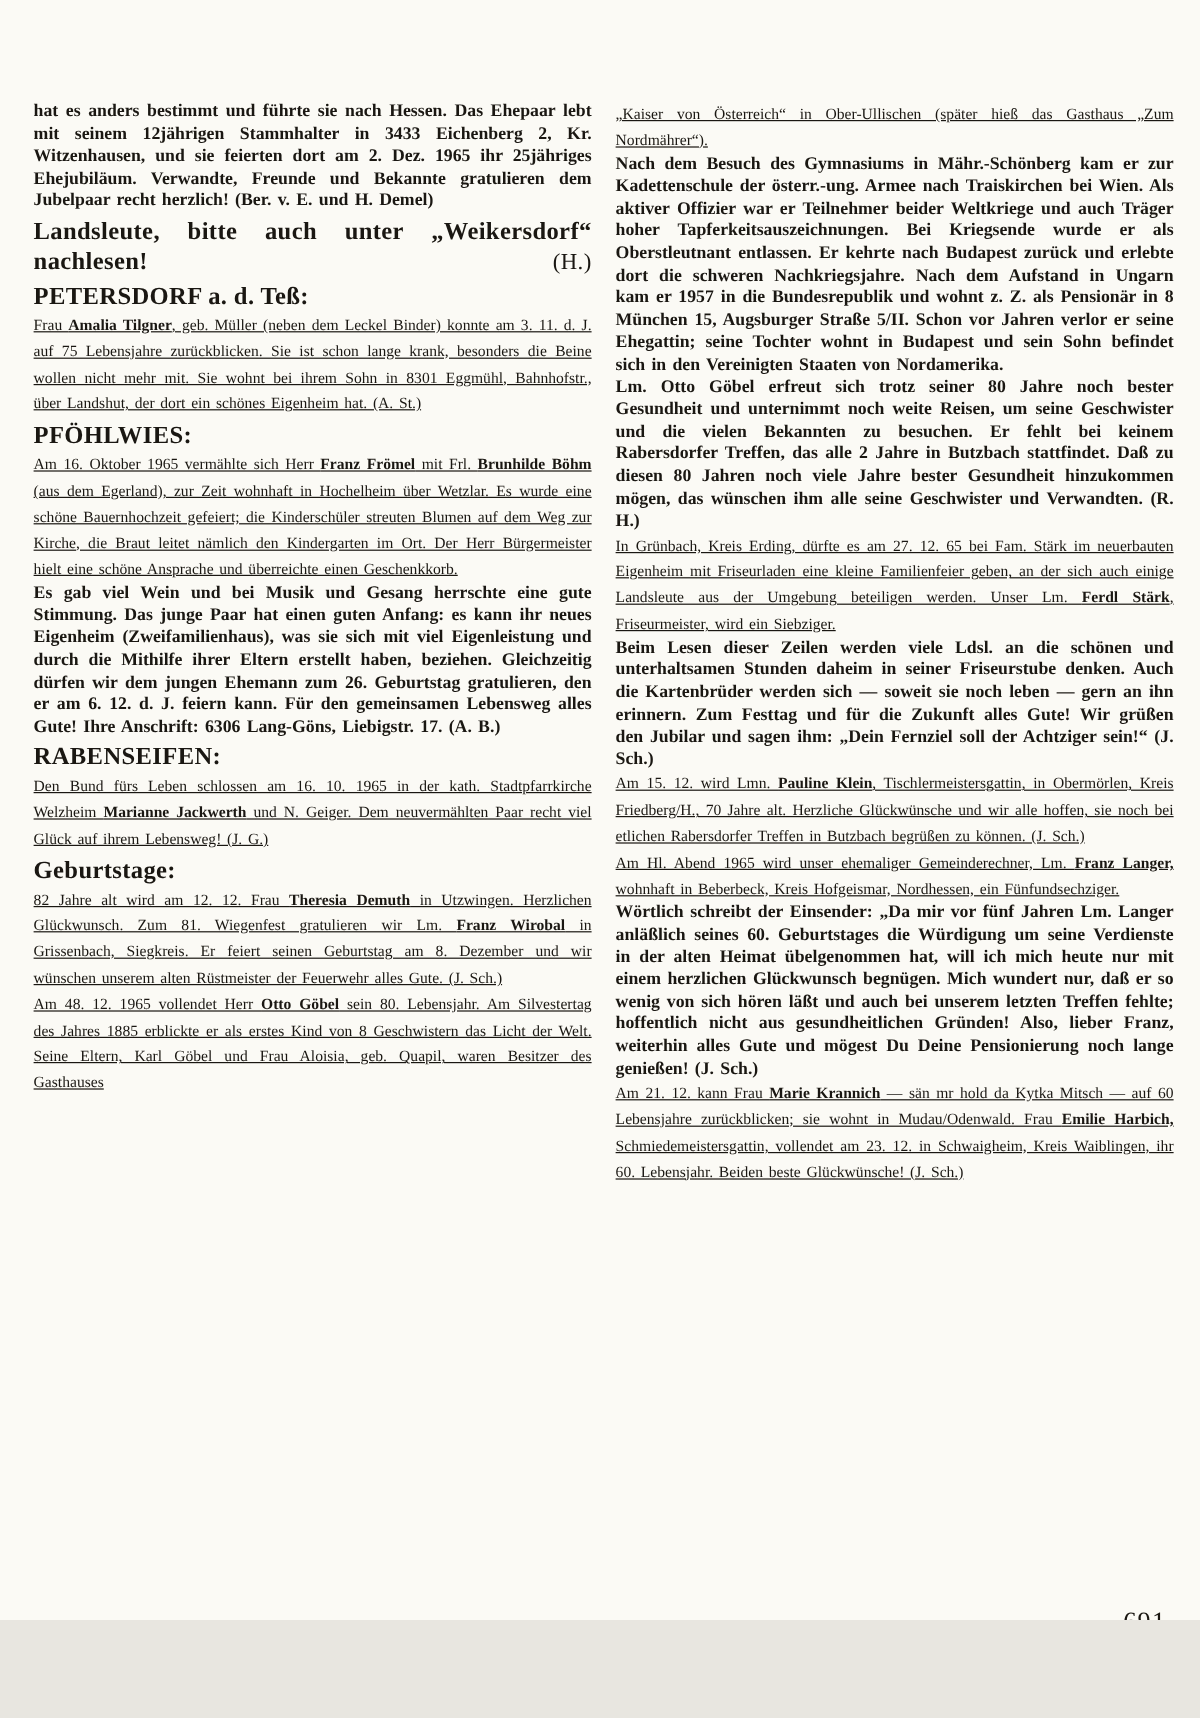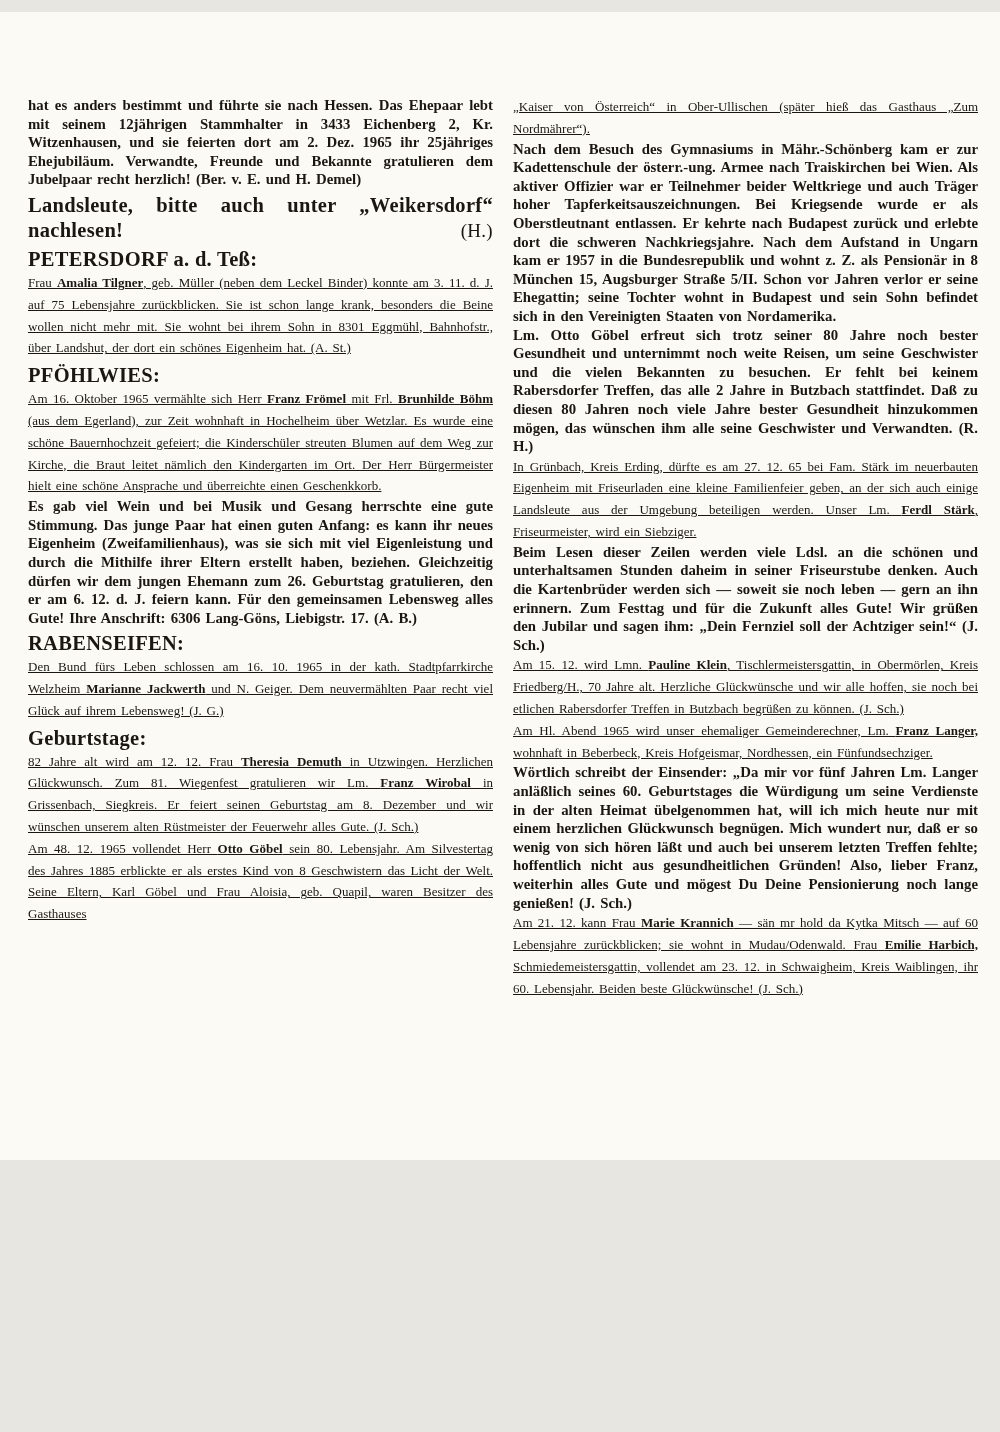--- a/index.html
+++ b/index.html
@@ -3,22 +3,22 @@
 <meta charset="utf-8">
 <style>
   html, body {
     margin: 0;
     padding: 0;
     background: #e8e6e0;
   }
   .page {
     position: relative;
     width: 1000px;
-    height: 1148px;
-    margin: 12px auto;
+    height: 1350px;
+    margin: 0 auto;
     background: #fbfaf5;
     color: #1a1712;
     font-family: "Liberation Serif", "DejaVu Serif", serif;
     box-sizing: border-box;
     padding: 84px 22px 0 28px;
     overflow: hidden;
   }
   .columns {
     display: flex;
     gap: 20px;

